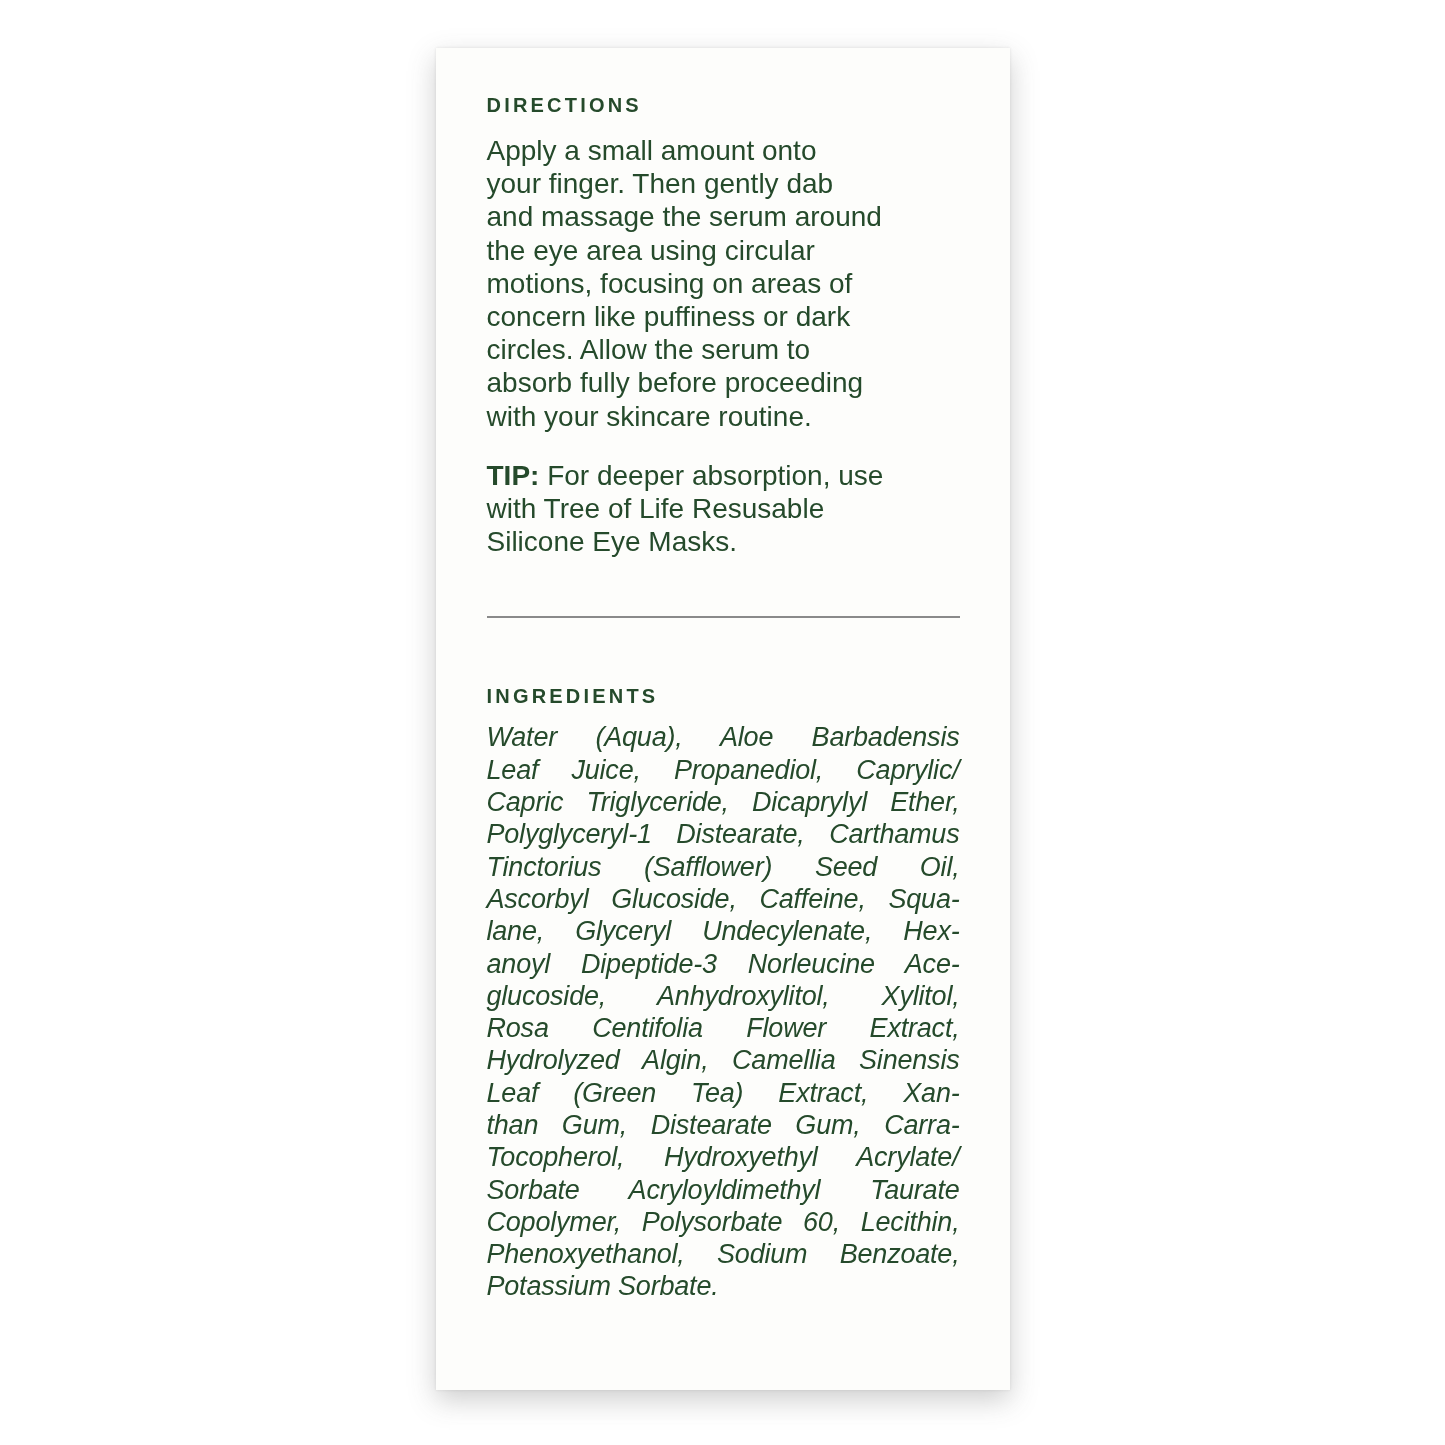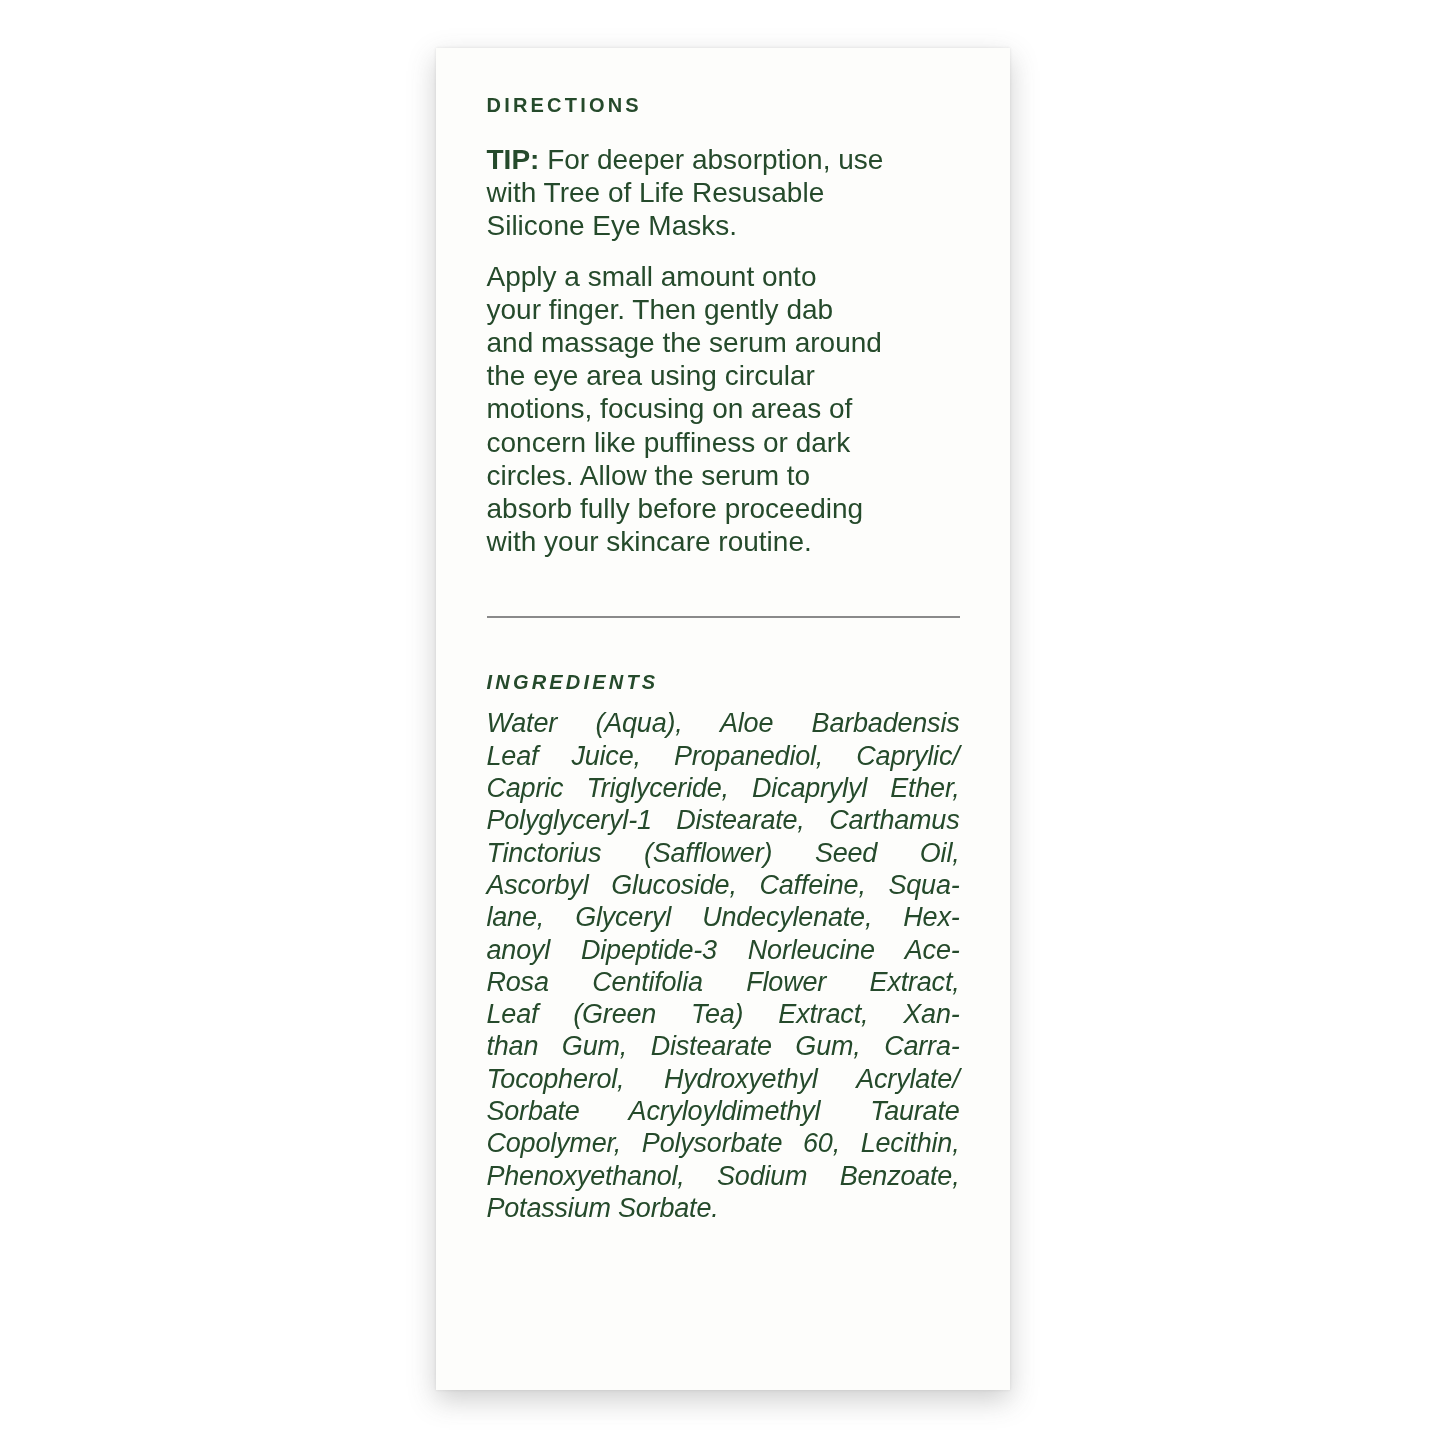--- a/index.html
+++ b/index.html
@@ -44,22 +44,21 @@
   .tip-label{
     font-weight:bold;
   }
   .divider{
     border:none;
     border-top:2px solid var(--divider-gray,#8a8a8a);
     margin-top:58px;
     width:100%;
   }
   .ingredients-heading{
-    margin-top:52px;
-    font-style:italic;
+    margin-top:66px;
   }
   .ingredients-body{
     margin-top:13px;
     font-size:27px;
     line-height:32.3px;
     letter-spacing:-0.2px;
   }
   .ingredients-body .line{
     text-align:justify;
     text-align-last:justify;
@@ -69,56 +68,58 @@
     text-align-last:left;
   }
 </style>
 </head>
 <body>
 
 <div class="card">
 
   <h2 class="section-heading">DIRECTIONS</h2>
 
-  <div class="para tip-paragraph">
-    <div class="line">
-      <span class="tip-label">TIP:</span><span> For deeper absorption, use</span>
-    </div>
-    <div>
-        <div class="line">with Tree of Life Resusable</div>
-        <div class="line last">Silicone Eye Masks.</div>
-      </div>
-  </div>
-
   <div class="para directions-body">
       <div class="line">Apply a small amount onto</div>
       <div class="line">your finger. Then gently dab</div>
       <div class="line">and massage the serum around</div>
       <div class="line">the eye area using circular</div>
       <div class="line">motions, focusing on areas of</div>
       <div class="line">concern like puffiness or dark</div>
       <div class="line">circles. Allow the serum to</div>
       <div class="line">absorb fully before proceeding</div>
       <div class="line last">with your skincare routine.</div>
     </div>
+
+  <div class="para tip-paragraph">
+    <div class="line">
+      <span class="tip-label">TIP:</span><span> For deeper absorption, use</span>
+    </div>
+    <div>
+        <div class="line">with Tree of Life Resusable</div>
+        <div class="line last">Silicone Eye Masks.</div>
+      </div>
+  </div>
 
   <hr class="divider">
 
   <h2 class="section-heading ingredients-heading">INGREDIENTS</h2>
 
   <div class="para ingredients-body">
       <div class="line">Water (Aqua), Aloe Barbadensis</div>
       <div class="line">Leaf Juice, Propanediol, Caprylic/</div>
       <div class="line">Capric Triglyceride, Dicaprylyl Ether,</div>
       <div class="line">Polyglyceryl-1 Distearate, Carthamus</div>
       <div class="line">Tinctorius (Safflower) Seed Oil,</div>
       <div class="line">Ascorbyl Glucoside, Caffeine, Squa-</div>
       <div class="line">lane, Glyceryl Undecylenate, Hex-</div>
       <div class="line">anoyl Dipeptide-3 Norleucine Ace-</div>
+      <div class="line">glucoside, Anhydroxylitol, Xylitol,</div>
       <div class="line">Rosa Centifolia Flower Extract,</div>
+      <div class="line">Hydrolyzed Algin, Camellia Sinensis</div>
       <div class="line">Leaf (Green Tea) Extract, Xan-</div>
       <div class="line">than Gum, Distearate Gum, Carra-</div>
       <div class="line">Tocopherol, Hydroxyethyl Acrylate/</div>
       <div class="line">Sorbate Acryloyldimethyl Taurate</div>
       <div class="line">Copolymer, Polysorbate 60, Lecithin,</div>
       <div class="line">Phenoxyethanol, Sodium Benzoate,</div>
       <div class="line last">Potassium Sorbate.</div>
     </div>
 
 </div>

